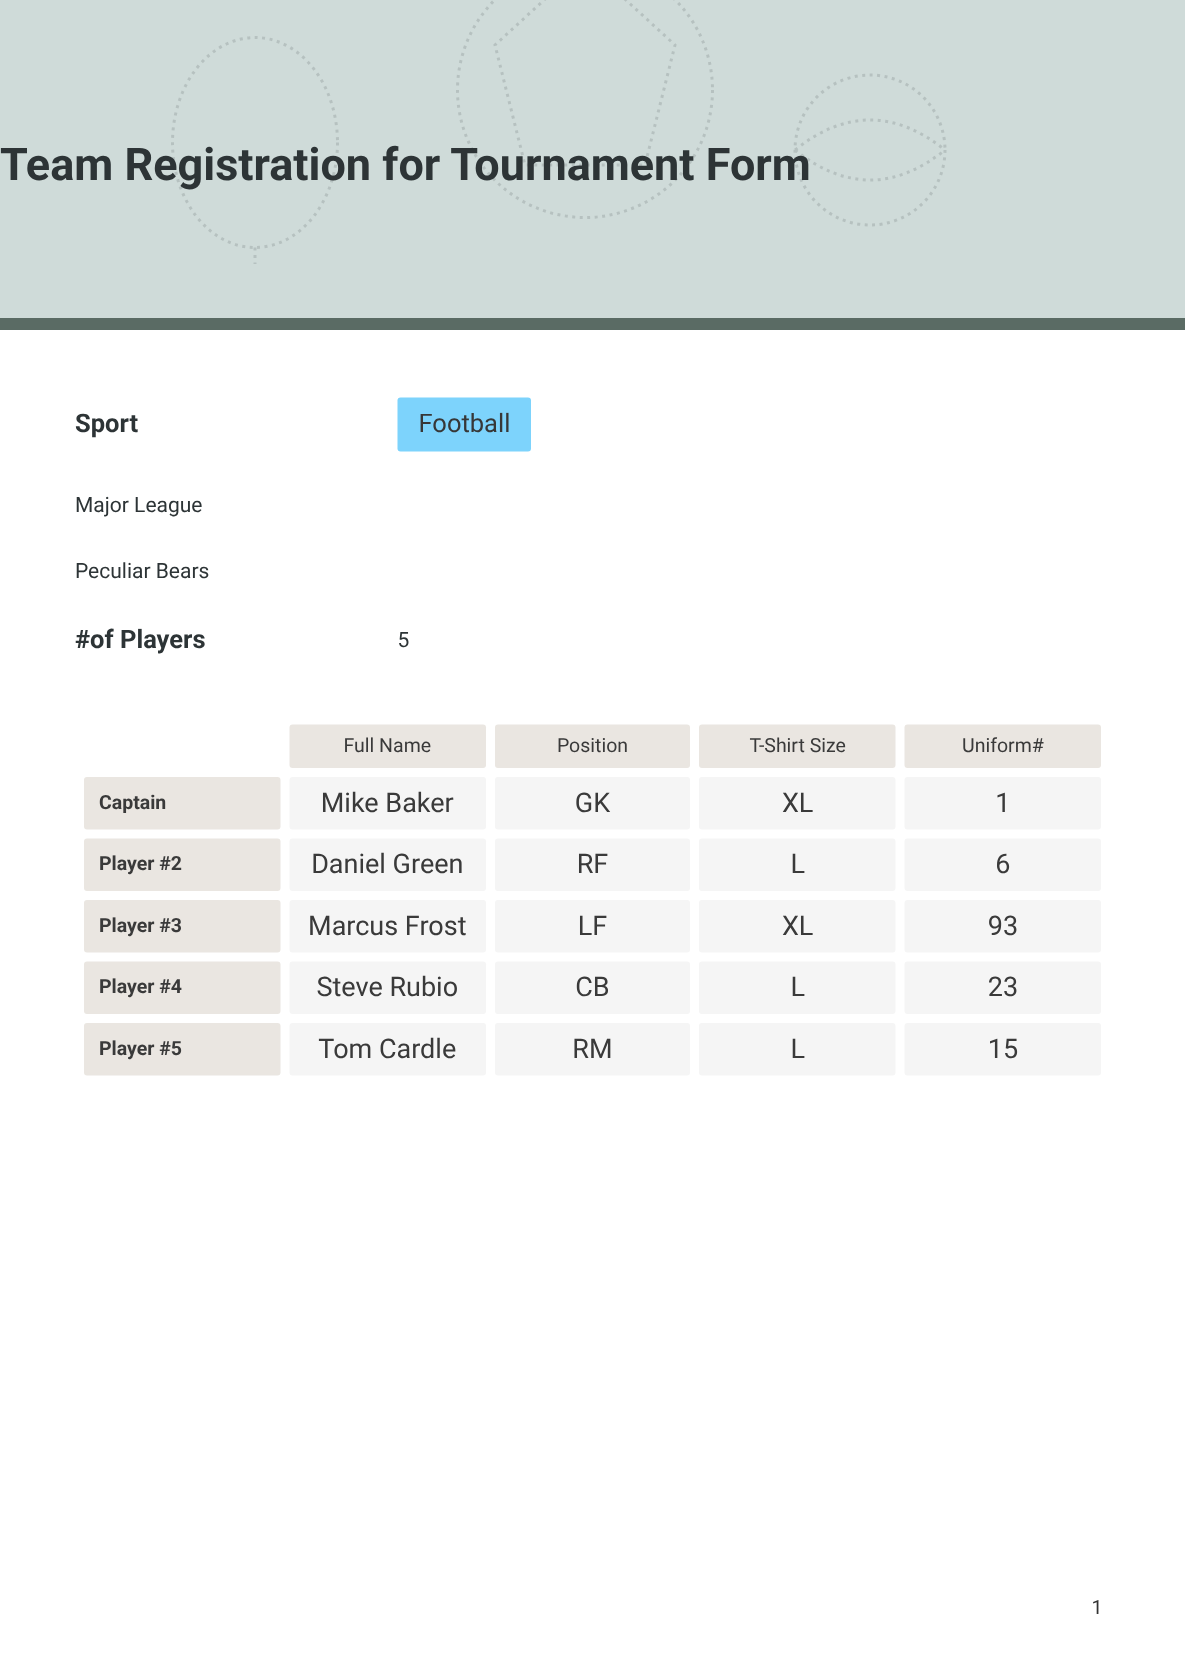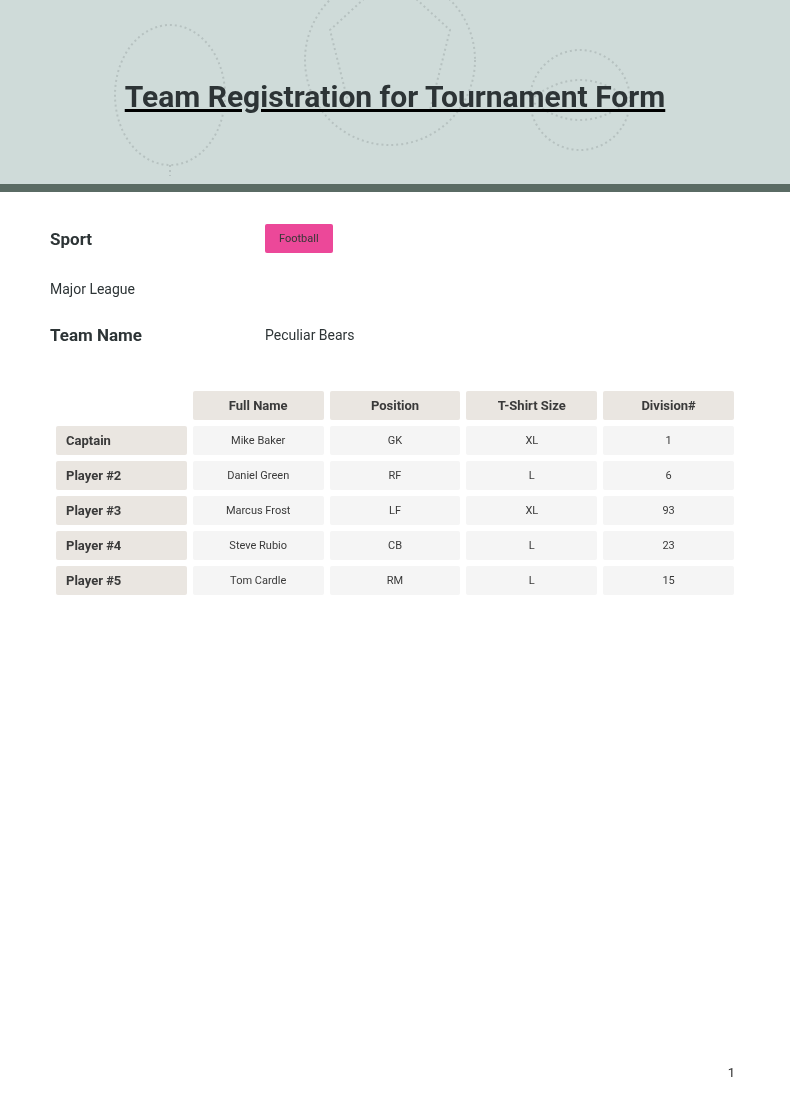--- a/index.html
+++ b/index.html
@@ -9,28 +9,26 @@
     }
     body {
       font-family: -apple-system, BlinkMacSystemFont, 'Segoe UI', Roboto, Arial, sans-serif;
       background: #ffffff;
       width: 790px;
       height: 1118px;
       position: relative;
     }
     .header-banner {
       width: 100%;
-      height: 192px;
+      height: 220px;
       background: #cfdbd9;
       position: relative;
       display: flex;
       align-items: center;
-      justify-content: center;
       overflow: hidden;
-      text-decoration: underline;
     }
     .header-banner::after {
       content: '';
       position: absolute;
       bottom: 0;
       left: 0;
       right: 0;
       height: 8px;
       background: #5a6b64;
     }
@@ -44,65 +42,65 @@
       pointer-events: none;
     }
     .page-title {
       font-size: 30px;
       font-weight: 700;
       color: #2d3436;
       z-index: 1;
       position: relative;
     }
     .content {
-      padding: 32px 50px 0 50px;
+      padding: 45px 50px 0 50px;
     }
     .field-row {
       display: flex;
       align-items: center;
       margin-bottom: 28px;
     }
     .field-label {
       font-size: 17px;
       font-weight: 700;
       color: #2d3436;
       width: 215px;
     }
     .field-value {
       font-size: 14px;
       color: #2d3436;
     }
     .chip {
-      background: #ec4899;
+      background: #7dd3fc;
       padding: 8px 14px;
       border-radius: 2px;
-      font-size: 11px;
+      font-size: 17px;
       color: #373737;
       display: inline-block;
     }
     .players-table {
       width: 100%;
       margin-top: 40px;
       border-collapse: separate;
       border-spacing: 6px 6px;
     }
     .players-table th {
       background: #eae6e1;
       font-size: 13px;
-      font-weight: 700;
+      font-weight: 400;
       color: #3a3a3a;
       padding: 7px 0;
       text-align: center;
       border-radius: 2px;
     }
     .players-table th.empty-header {
       background: transparent;
     }
     .players-table td {
-      font-size: 11px;
+      font-size: 18px;
       color: #3a3a3a;
       padding: 7px 0;
       text-align: center;
       background: #f5f5f5;
       border-radius: 2px;
     }
     .players-table td.row-label {
       background: #eae6e1;
       font-weight: 700;
       font-size: 13px;
@@ -145,33 +143,36 @@
   <div class="field-row">
     <div class="field-label">Sport</div>
     <div class="chip">Football</div>
   </div>
 
   <div class="field-row">
     <div class="field-value">Major League</div>
   </div>
 
   <div class="field-row">
-    <div class="field-label">Team Name</div>
     <div class="field-value">Peculiar Bears</div>
   </div>
 
+  <div class="field-row">
+    <div class="field-label">#of Players</div>
+    <div class="field-value">5</div>
+  </div>
 
   <table class="players-table">
     <thead>
       <tr>
         <th class="empty-header col-label"></th>
         <th class="col-name">Full Name</th>
         <th class="col-pos">Position</th>
         <th class="col-size">T-Shirt Size</th>
-        <th class="col-uniform">Division#</th>
+        <th class="col-uniform">Uniform#</th>
       </tr>
     </thead>
     <tbody>
       <tr>
         <td class="row-label">Captain</td>
         <td>Mike Baker</td>
         <td>GK</td>
         <td>XL</td>
         <td>1</td>
       </tr>

